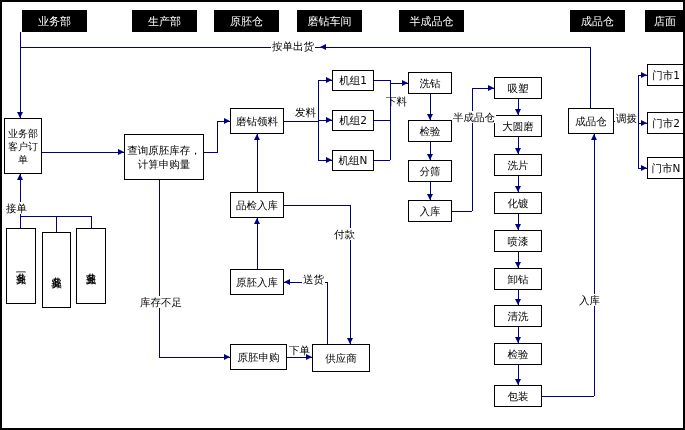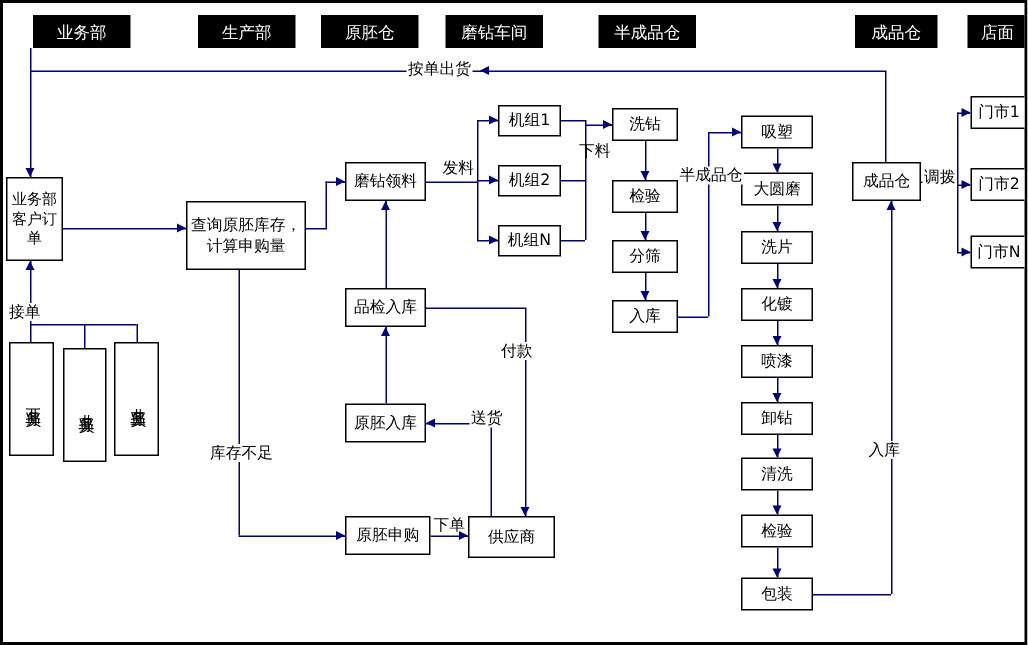--- a/index.html
+++ b/index.html
@@ -156,17 +156,17 @@
   <div class="ar ar-r" style="left:304px;top:352px"></div>
 
   <div class="elabel wbg" style="left:269px;top:38px">按单出货</div>
   <div class="elabel wbg" style="left:3px;top:200px">接单</div>
   <div class="elabel" style="left:293px;top:104px">发料</div>
   <div class="elabel" style="left:384px;top:93px">下料</div>
   <div class="elabel wbg" style="left:450px;top:109px">半成品仓</div>
   <div class="elabel wbg" style="left:613px;top:110px">调拨</div>
   <div class="elabel wbg" style="left:576px;top:292px">入库</div>
   <div class="elabel wbg" style="left:331px;top:226px">付款</div>
-  <div class="elabel wbg" style="left:311px;top:271px">送货</div>
+  <div class="elabel wbg" style="left:300px;top:271px">送货</div>
   <div class="elabel" style="left:287px;top:342px">下单</div>
   <div class="elabel wbg" style="left:137px;top:294px">库存不足</div>
 
 </div>
 
 </body></html>

